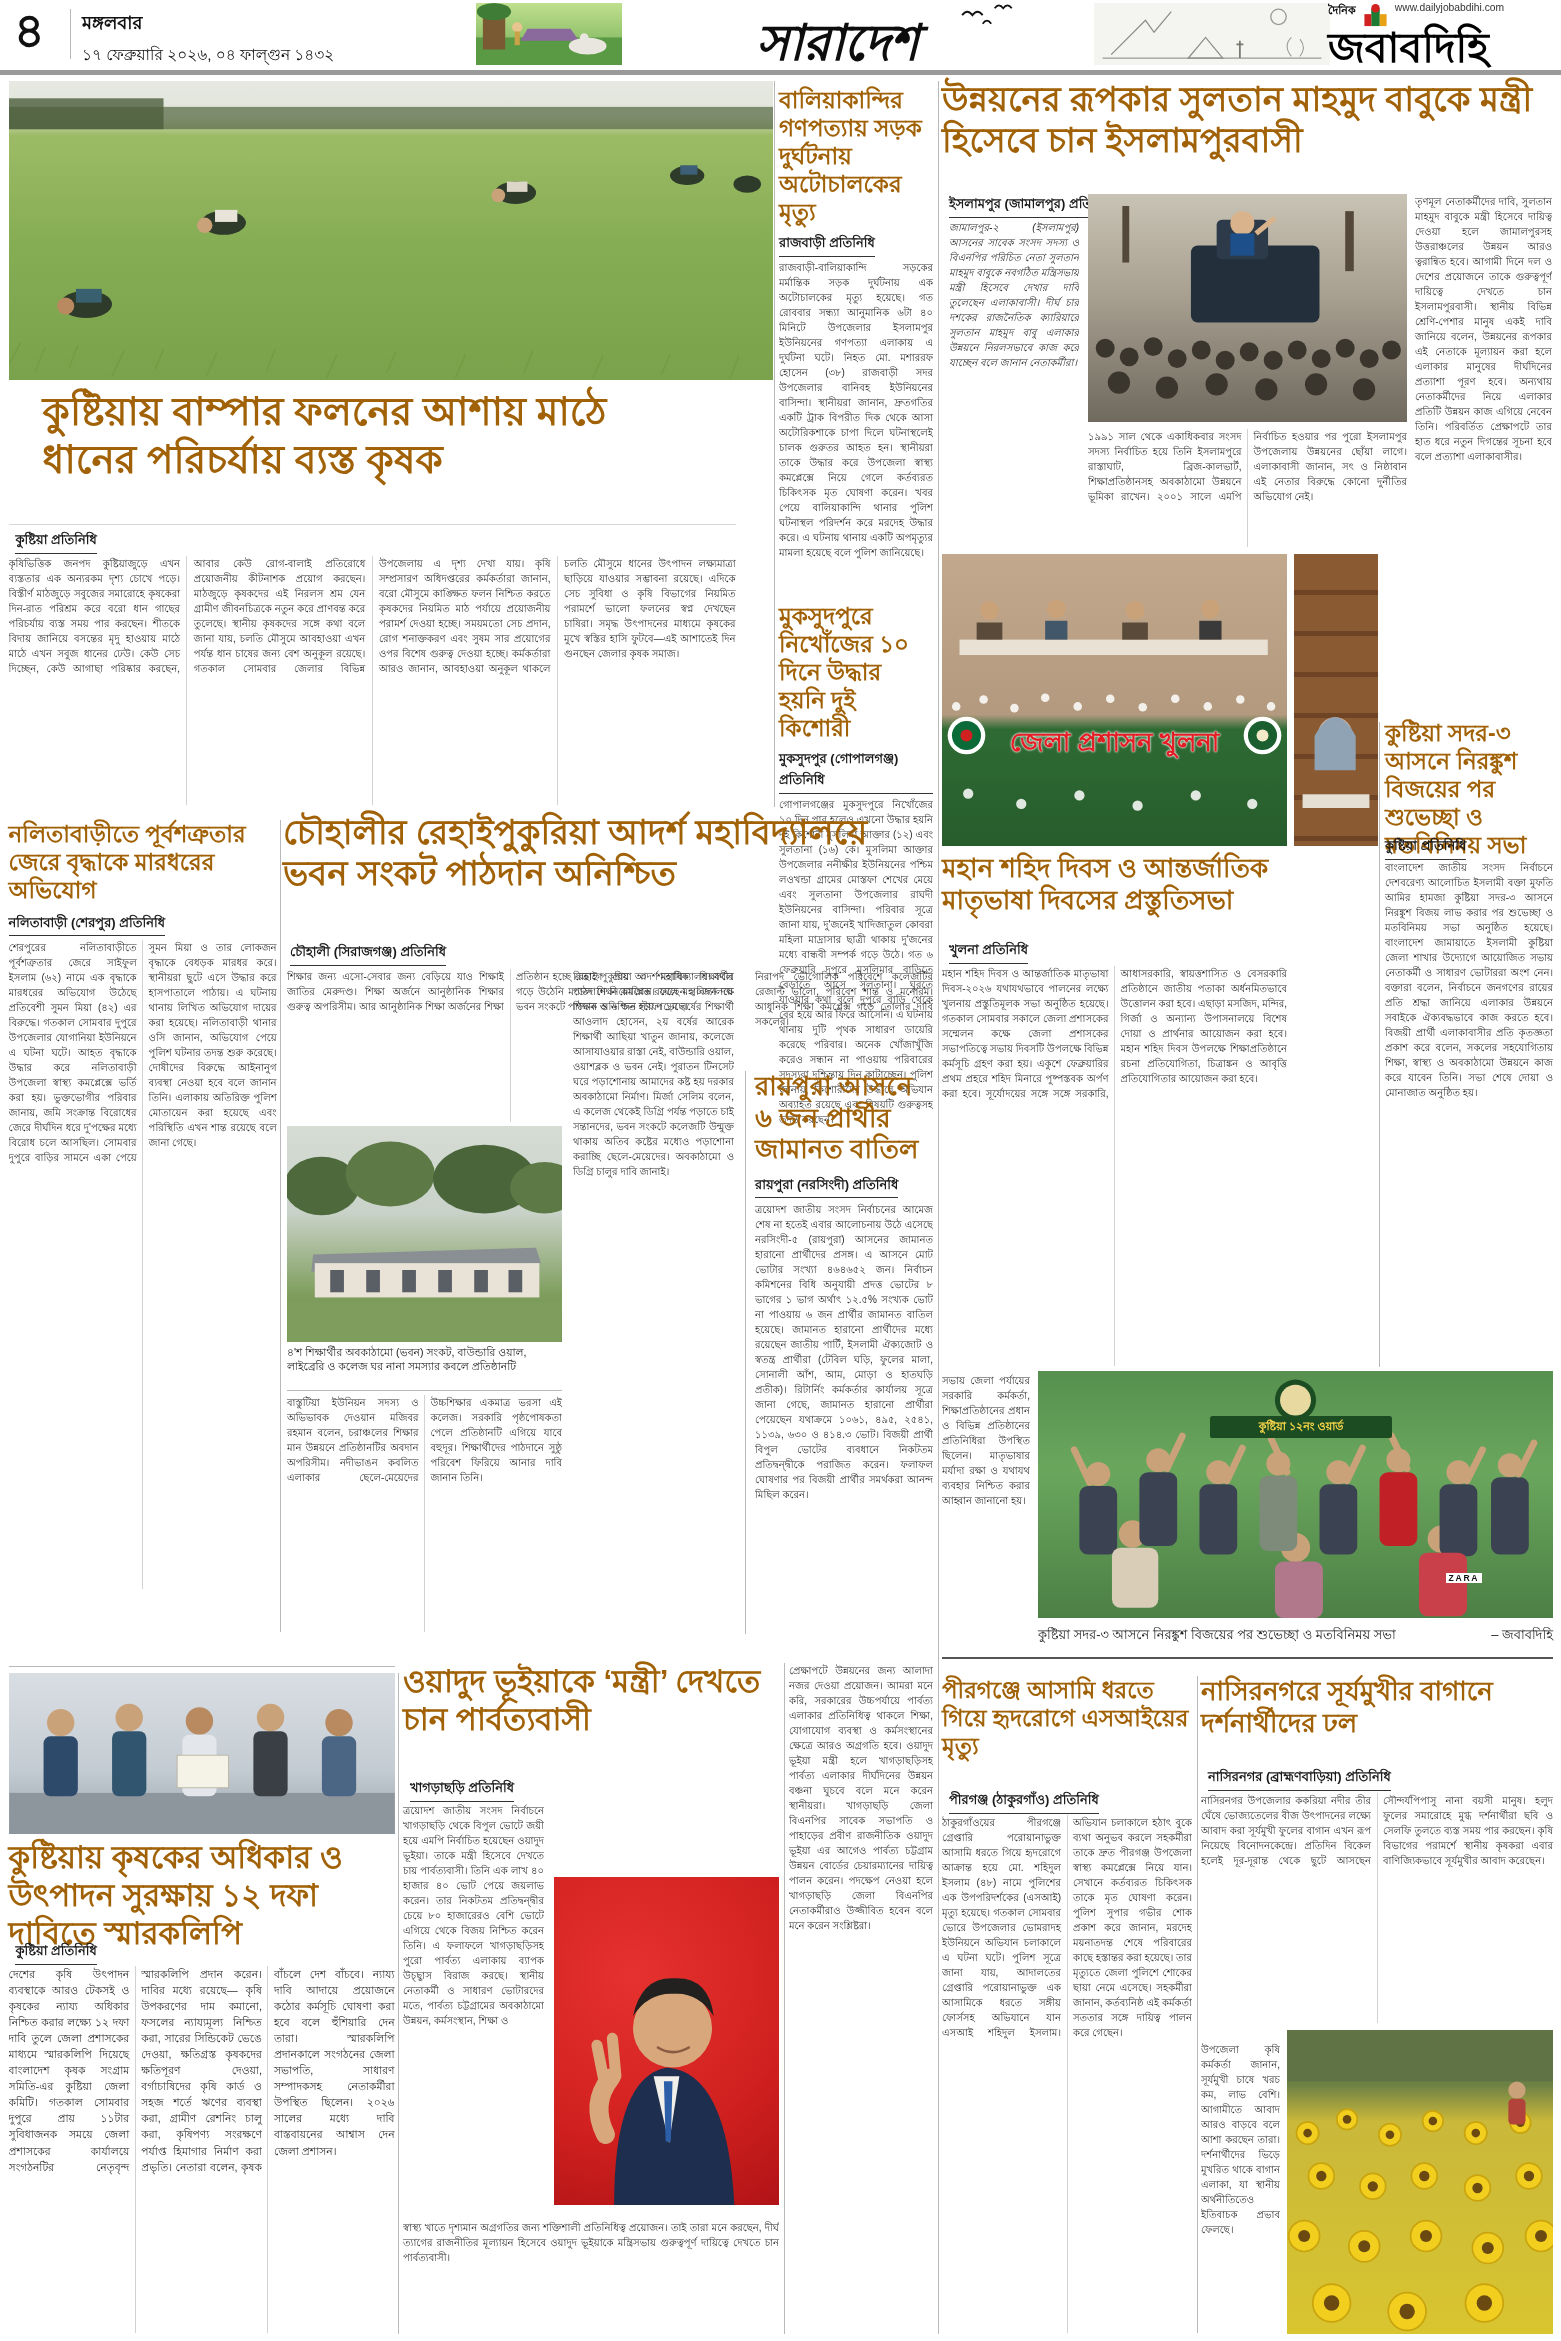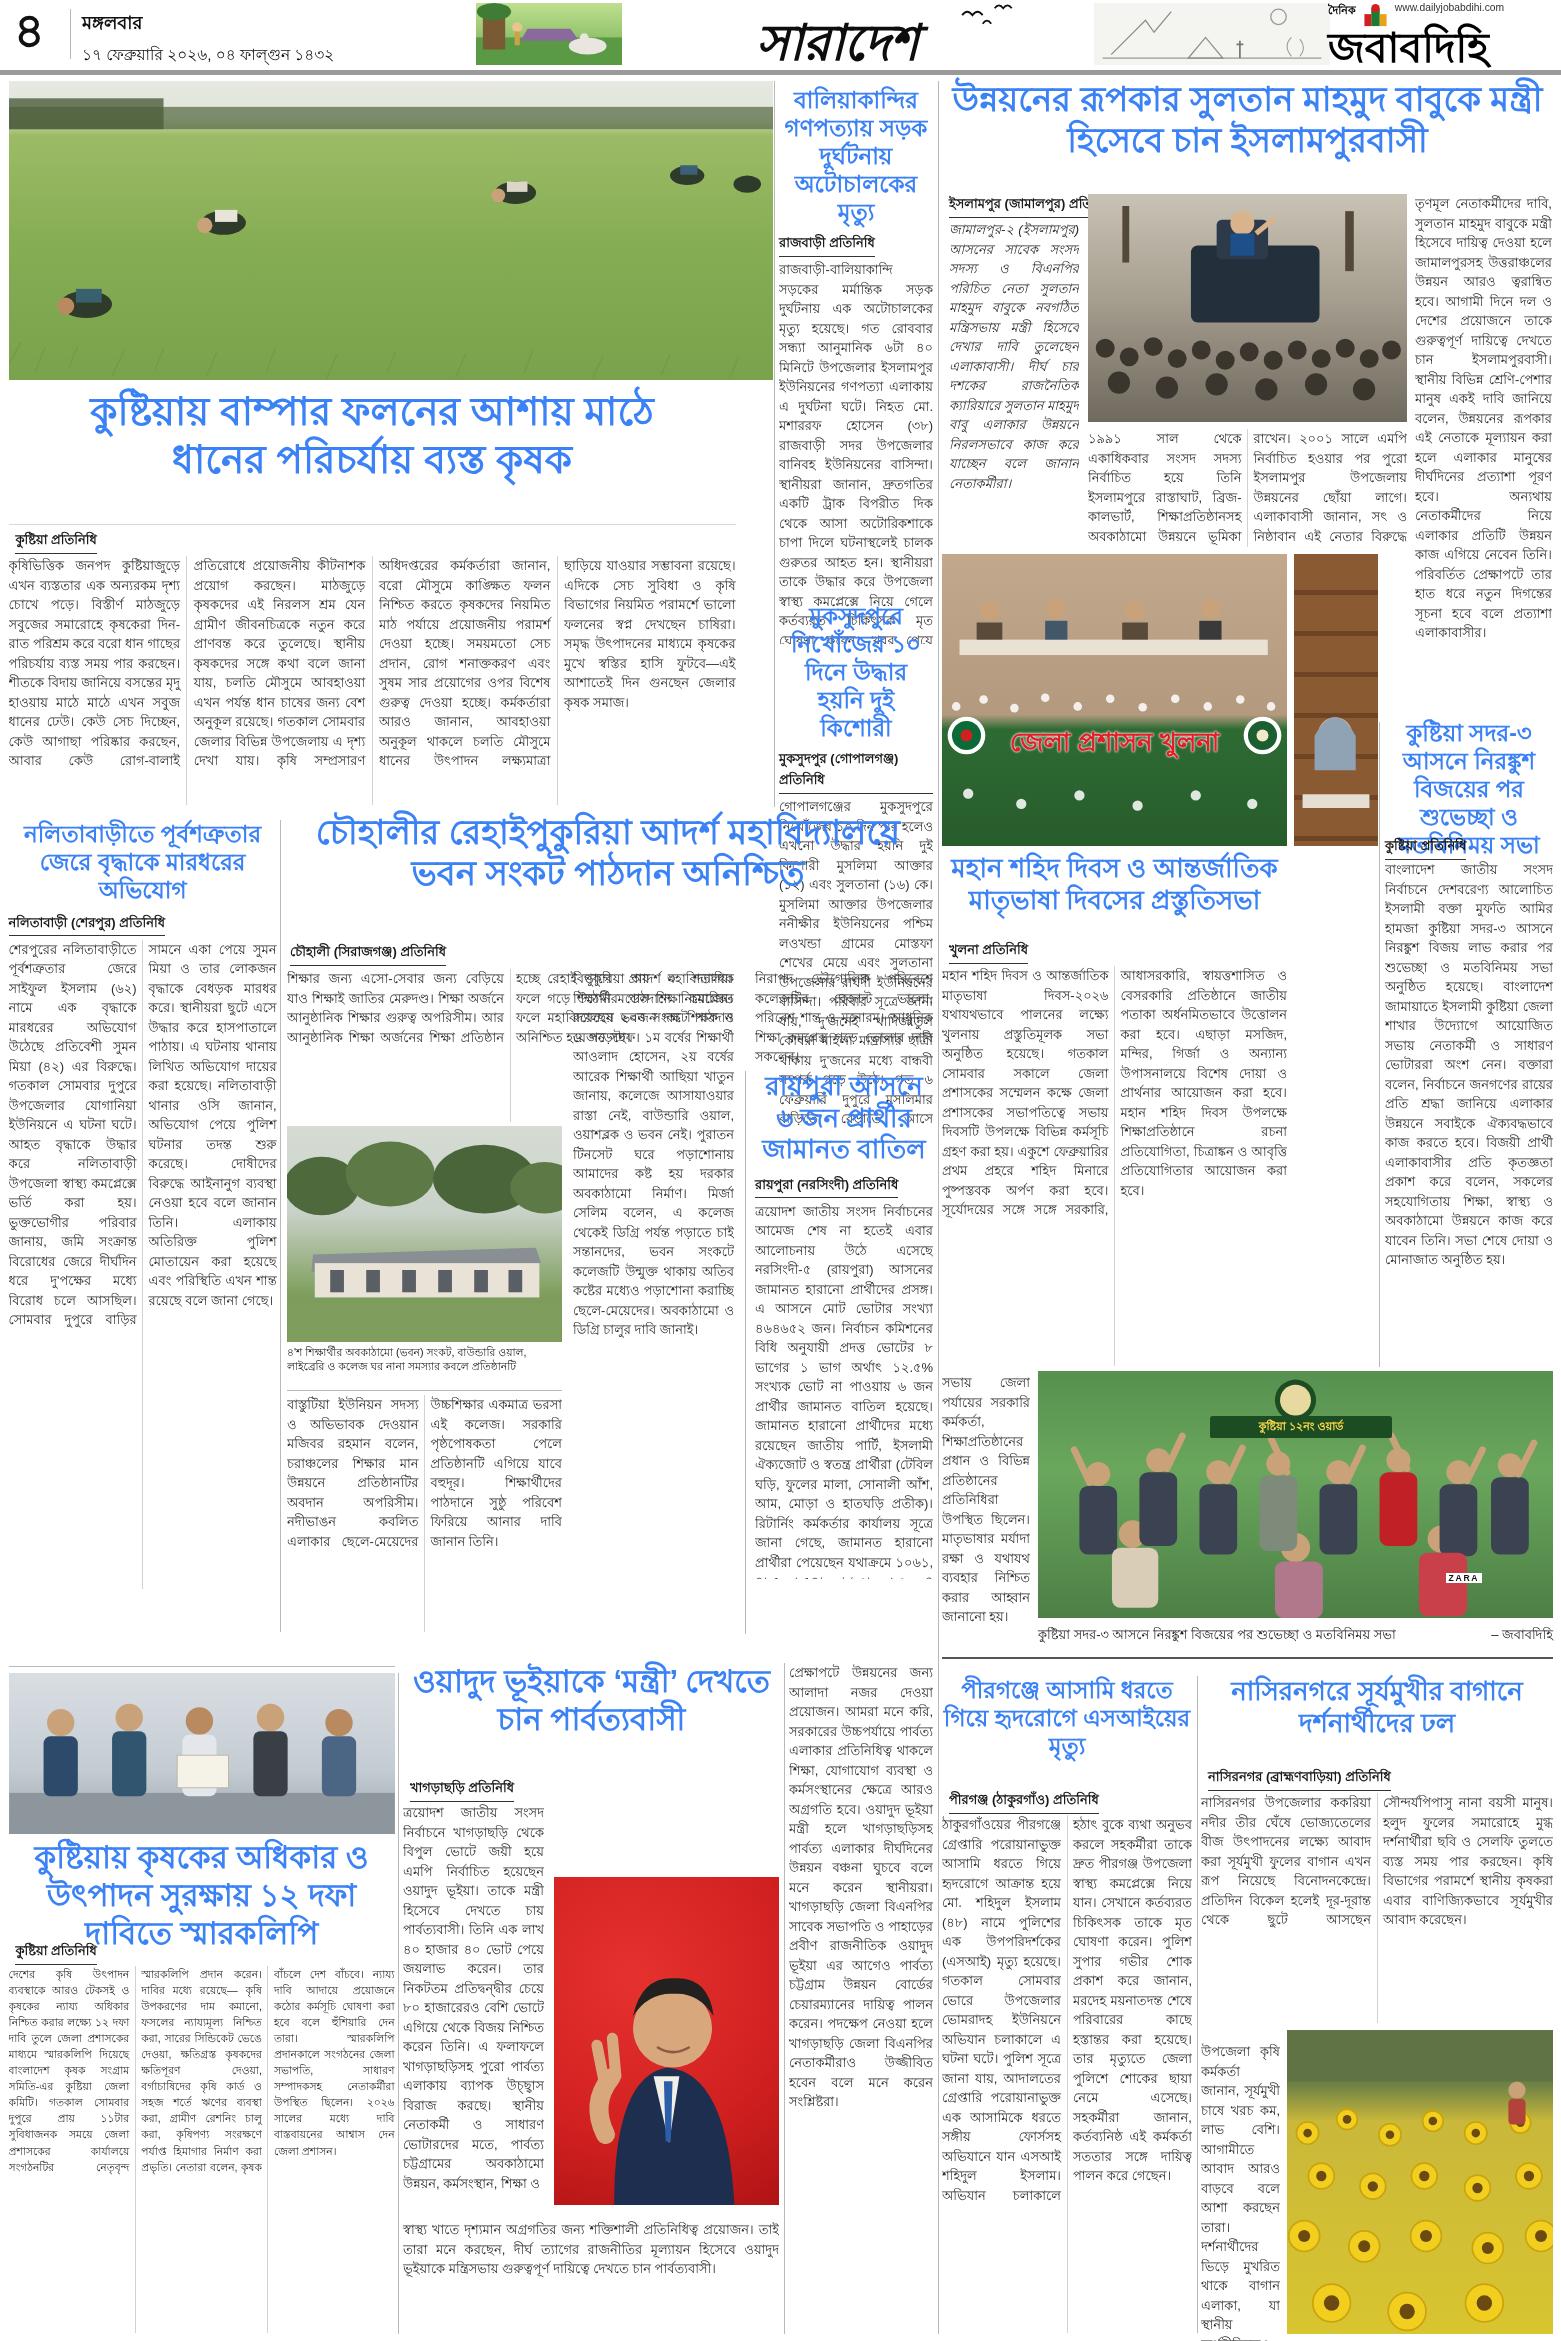--- a/index.html
+++ b/index.html
@@ -12,29 +12,29 @@
   .dateline{font-size:15.4px;color:#111;margin-top:3.4px;}
   .sect-title{font-size:50px;font-weight:bold;font-style:italic;color:#0d0d0d;letter-spacing:-0.9px;}
   .brand-name{font-size:41px;font-weight:bold;color:#000;line-height:1;}
   .brand-small{font-size:11px;font-weight:bold;color:#000;}
   .brand-site{font-size:10.3px;color:#333;}
   .thickrule{background:#9a9a9a;}
   .vline{background:#b9b9b9;width:0.9px;}
   .hline{background:#b9b9b9;height:0.9px;}
   .hline-dark{background:#555;height:1.7px;}
   
-  .headline{font-weight:bold;color:#3b82f6;text-align:center;line-height:1.22;}
+  .headline{font-weight:bold;color:#a16207;line-height:1.22;}
   .h-xxl{font-size:39px;}
   .h-xl{font-size:34px;}
   .h-lg{font-size:31px;}
   .h-md{font-size:26px;}
   .h-sm{font-size:23px;}
   .byline{font-size:13px;font-weight:bold;color:#1a1a1a;border-bottom:0.9px solid #333;
           display:inline-block;padding-bottom:1.7px;}
-  .body-txt{font-size:13px;line-height:1.5;text-align:justify;overflow:hidden;color:#2d2d2d;}
+  .body-txt{font-size:10px;line-height:1.5;text-align:justify;overflow:hidden;color:#2d2d2d;}
   .cols2{column-count:2;column-gap:12px;column-rule:0.9px solid #d2d2d2;}
   .cols3{column-count:3;column-gap:12px;column-rule:0.9px solid #d2d2d2;}
   .cols4{column-count:4;column-gap:13.7px;column-rule:0.9px solid #d2d2d2;}
   .caption{font-size:10.7px;line-height:1.35;color:#222;overflow:hidden;}
   .cap-row{font-size:13px;color:#222;display:flex;justify-content:space-between;}
   .photo{overflow:hidden;background:#ccc;}
   .photo svg{display:block;}
   
   .ph-farm{background:linear-gradient(#e7e9e2 0%,#dfe4d8 12%,#9dbb66 18%,#85ad54 55%,#7aa24c 100%);}
   .ph-crowd{background:linear-gradient(#c9c3b5 0%,#a79f90 45%,#6f695e 100%);}

